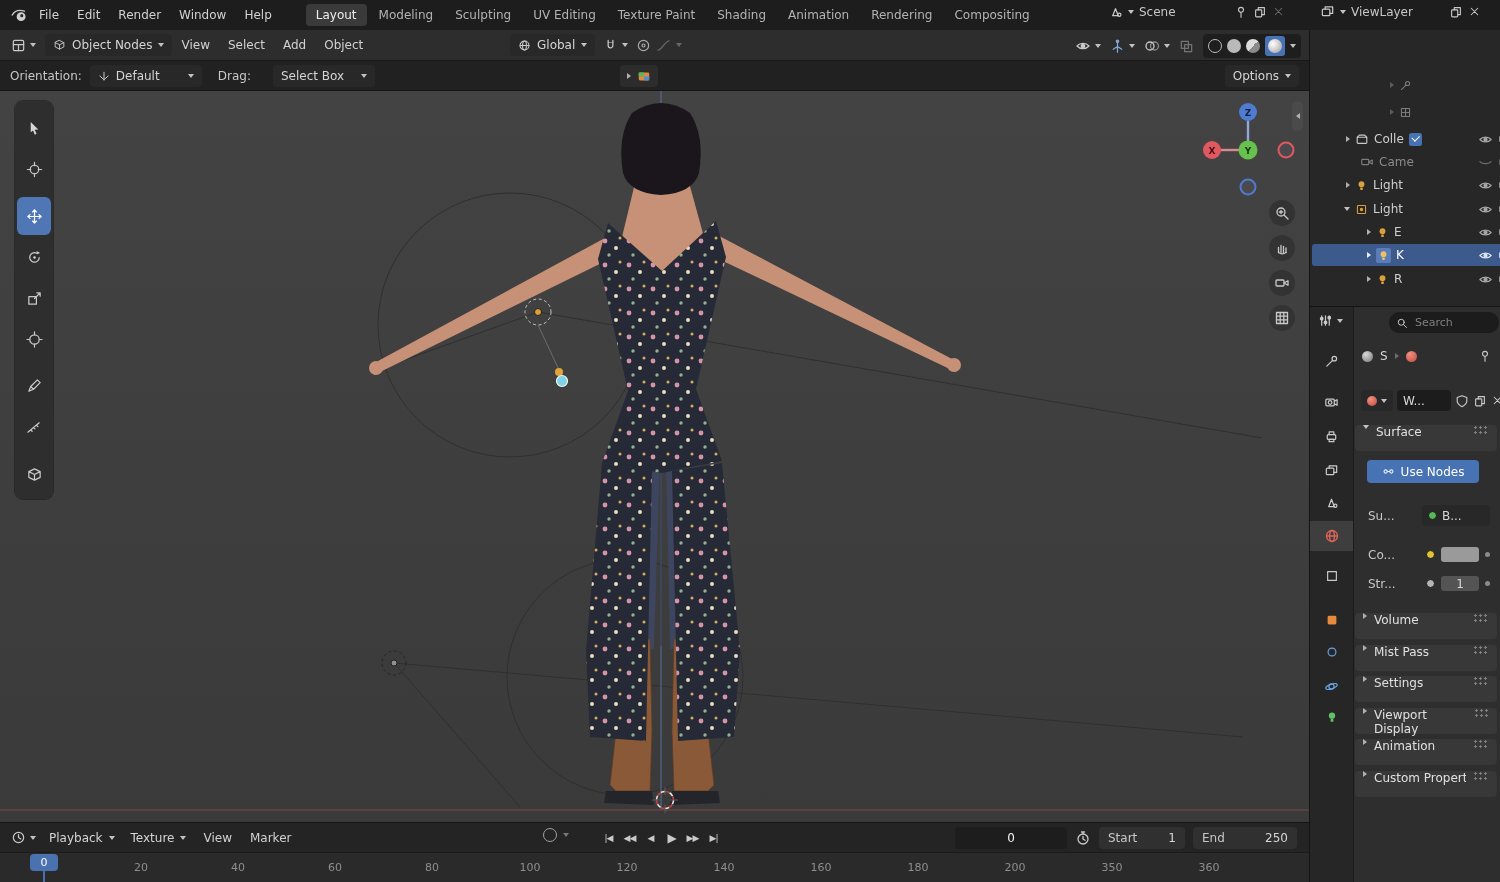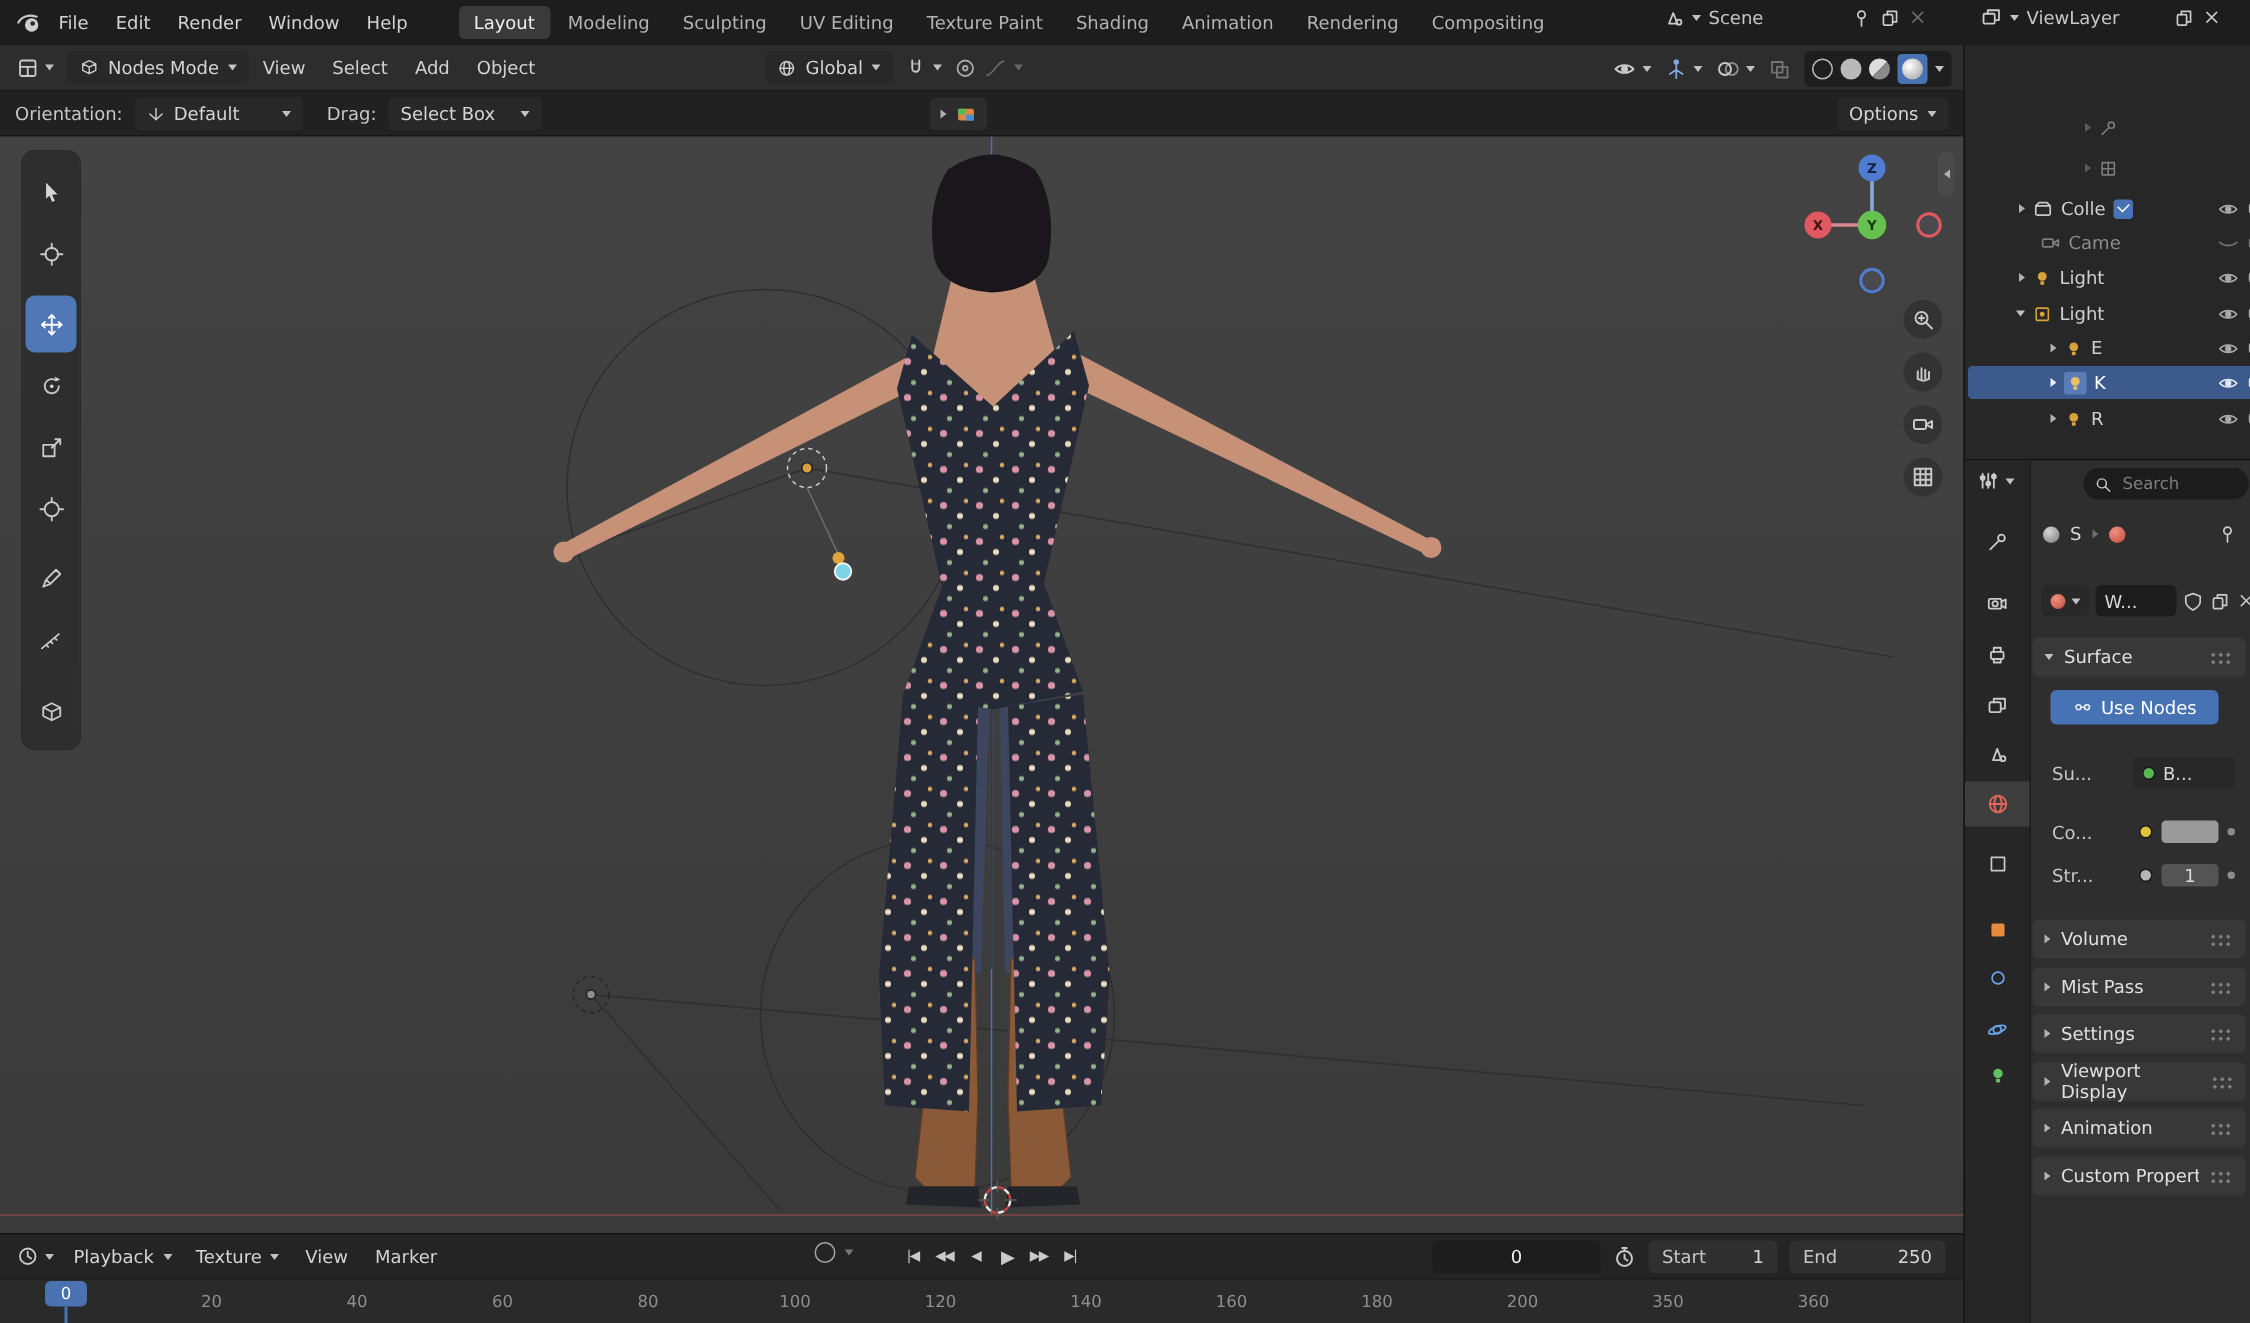--- a/index.html
+++ b/index.html
@@ -47,21 +47,21 @@
   
   .orow{position:absolute;left:2px;right:3px;height:22px;display:flex;align-items:center;gap:5px;color:#cfcfcf;box-sizing:border-box}
   .orow.sel{background:#3c5a8c;border-radius:3px;color:#fff}
   .chk{width:13px;height:13px;background:#4772b3;border-radius:2.5px;position:relative}
   .chk::after{content:"";position:absolute;left:3px;top:2.5px;width:6px;height:3.5px;border-left:1.8px solid #fff;border-bottom:1.8px solid #fff;transform:rotate(-45deg)}
   .oscroll{position:absolute;right:1px;top:40px;width:4px;height:190px;background:#3d3d3d;border-radius:2px}
   
   .tabs{position:absolute;left:0;top:0;width:44px;height:575px;background:#262626;border-right:1px solid #1b1b1b;box-sizing:border-box}
   .ptab{position:absolute;left:0;width:43px;height:30px;display:flex;align-items:center;justify-content:center}
   .ptab.on{background:#3e3e3e}
-  .phead{position:absolute;left:45px;width:142px;height:26px;background:#383838;border-radius:4px;display:flex;align-items:center;gap:7px;padding:0 8px;color:#e0e0e0;box-sizing:border-box}
+  .phead{position:absolute;left:45px;width:142px;height:26px;background:#383838;border-radius:4px;display:flex;align-items:flex-start;gap:7px;padding:0 8px;color:#e0e0e0;box-sizing:border-box}
   .grip{margin-left:auto;width:16px;height:9px;background-image:radial-gradient(#8b8b8b 1px,transparent 1.3px);background-size:5px 5px;opacity:.85}
   .pfield{background:#1c1c1c;border-radius:4px;height:21px;display:flex;align-items:center;padding:0 6px;color:#d8d8d8}
   .ball{width:11px;height:11px;border-radius:50%}
   .ball.gray{background:radial-gradient(circle at 35% 30%,#d8d8d8,#777)}
   .ball.red{background:radial-gradient(circle at 35% 30%,#f0907f,#c04a40)}
   .sock{width:9px;height:9px;border-radius:50%;border:1px solid #1a1a1a;box-sizing:border-box}
   .adot{width:5px;height:5px;border-radius:50%;background:#8b8b8b}
   .srch{position:absolute;left:79px;top:5px;width:110px;height:21px;background:#1c1c1c;border-radius:10px;display:flex;align-items:center;gap:5px;padding:0 7px;box-sizing:border-box}
   .srch input{background:transparent;border:none;outline:none;color:#cfcfcf;font-size:11px;width:72px;font-family:"DejaVu Sans",sans-serif}
   .srch input::placeholder{color:#7f7f7f}
@@ -145,21 +145,21 @@
       <svg class="s" width="15" height="15" viewBox="0 0 16 16">
           <rect x="2.5" y="2.5" width="11" height="11" rx="1.5"></rect>
           <path d="M2.5,7 H13.5 M8,7 V13.5"></path>
         </svg>
       <span class="caret"></span>
     </div>
     <div class="dd" style="margin-left:4px">
       <svg class="s" width="13" height="13" viewBox="0 0 18 18">
           <path d="M9,2 L15,5 V11 L9,14 L3,11 V5 Z M3,5 L9,8 L15,5 M9,8 V14"></path>
         </svg>
-      <span>Nodes Mode</span>
+      <span>Object Nodes</span>
       <span class="caret"></span>
     </div>
     <span class="menu">View</span>
     <span class="menu">Select</span>
     <span class="menu">Add</span>
     <span class="menu">Object</span>
 
     <div class="flx abs" style="left:510px;top:4px;gap:8px">
       <div class="dd">
         <svg class="s" width="13" height="13" viewBox="0 0 16 16">
@@ -231,21 +231,21 @@
     <span class="lbl">Orientation:</span>
     <div class="dd" style="margin-left:8px;min-width:96px">
       <svg class="s" width="12" height="12" viewBox="0 0 16 16">
           <path d="M8,13 V3 M8,13 L2.5,8 M8,13 L13.5,8"></path>
         </svg>
       <span>Default</span>
       <span class="sp"></span>
         <span class="caret"></span>
     </div>
     <span class="lbl" style="margin-left:16px">Drag:</span>
-    <div class="dd" style="margin-left:8px;min-width:86px">
+    <div class="dd" style="margin-left:22px;min-width:86px">
       <span>Select Box</span>
       <span class="sp"></span>
         <span class="caret"></span>
     </div>
 
     <div class="flx abs" style="left:620px;top:4px;height:22px;background:#2c2c2c;border-radius:4px;padding:0 7px;gap:6px">
       <span class="caretR"></span>
       <svg width="14" height="14" viewBox="0 0 16 16">
         <rect x="2" y="4" width="12" height="9" rx="1.5" fill="#e0883c"></rect>
           <rect x="2" y="4" width="6" height="4.5" fill="#58b85c"></rect>

